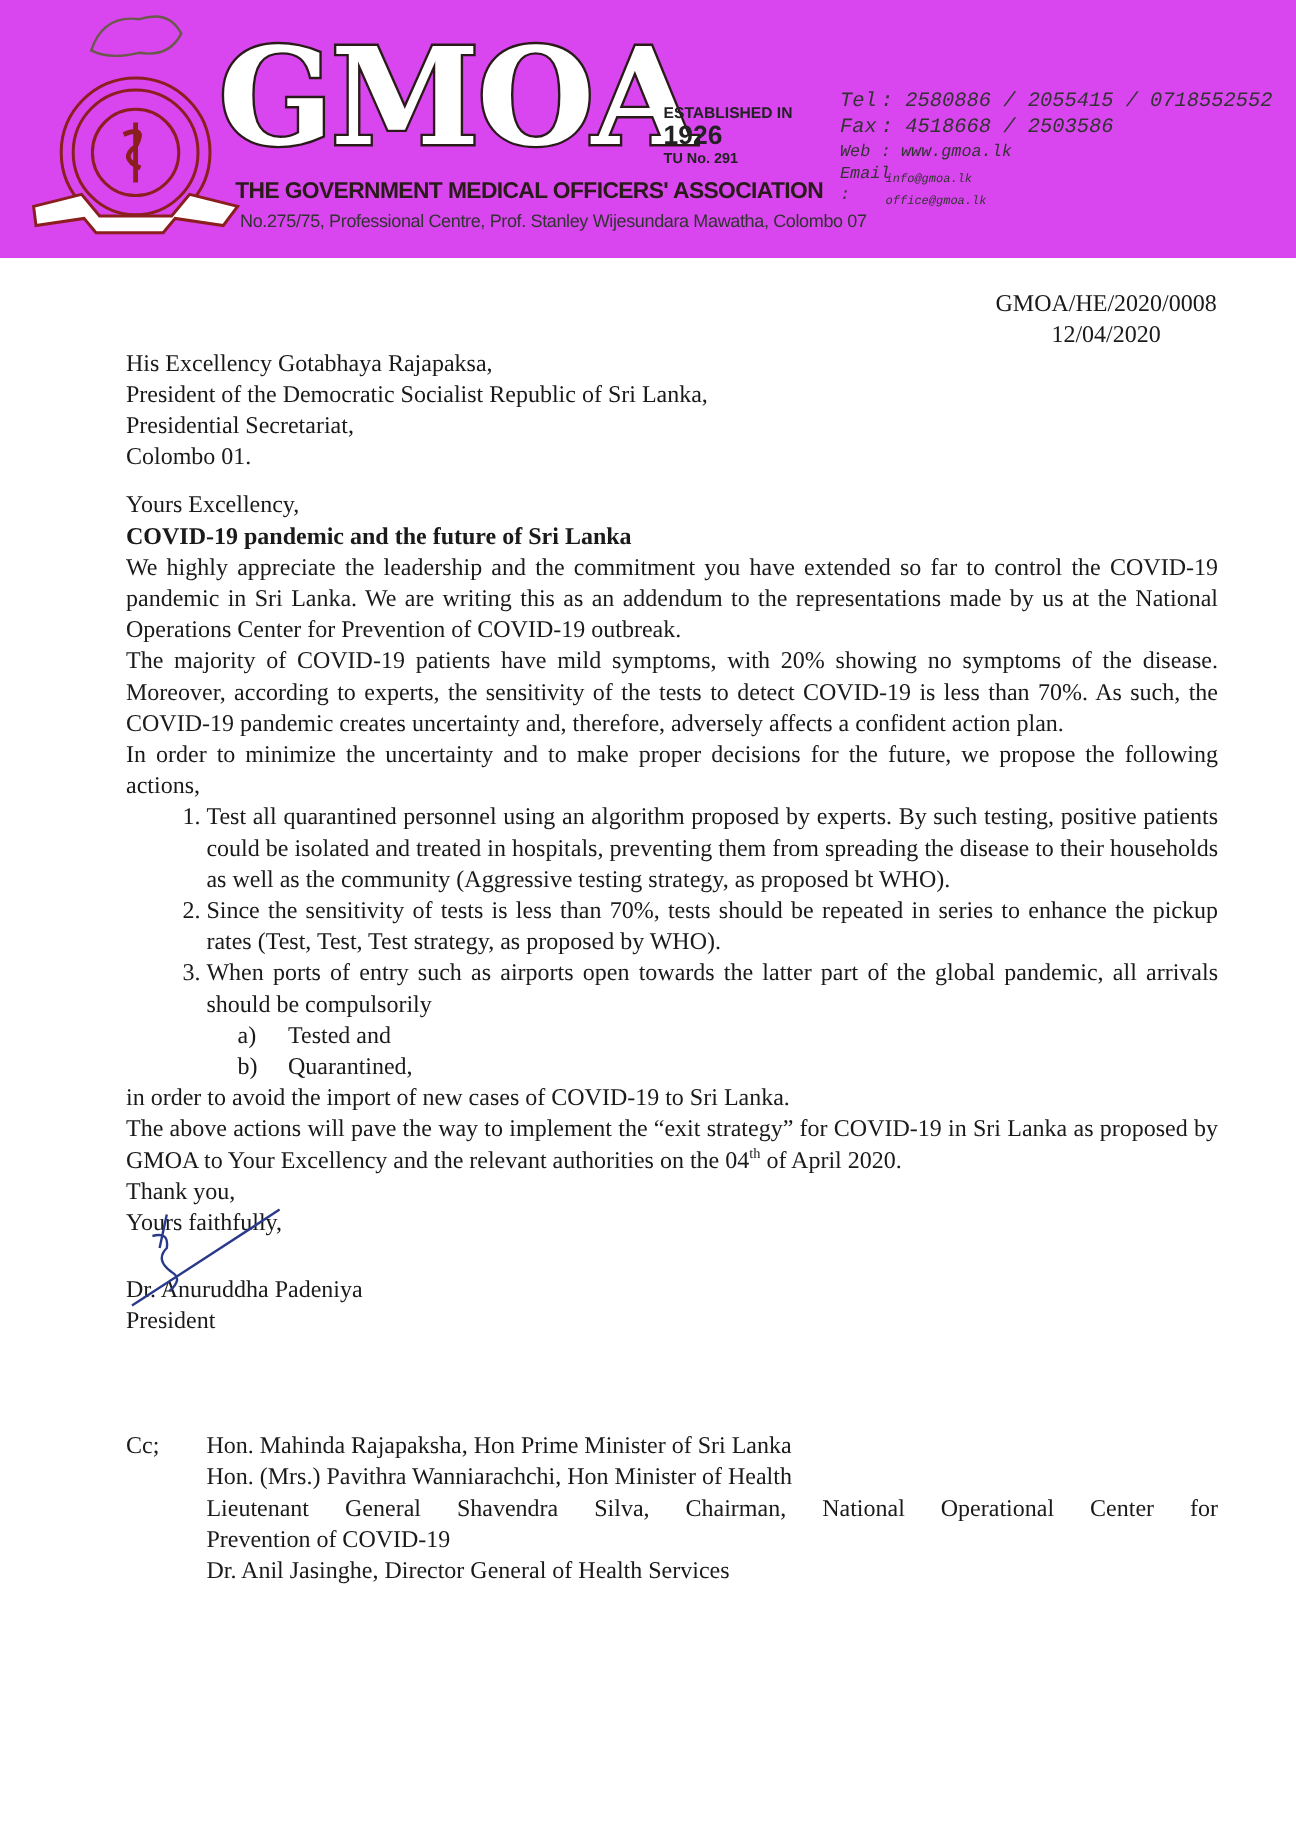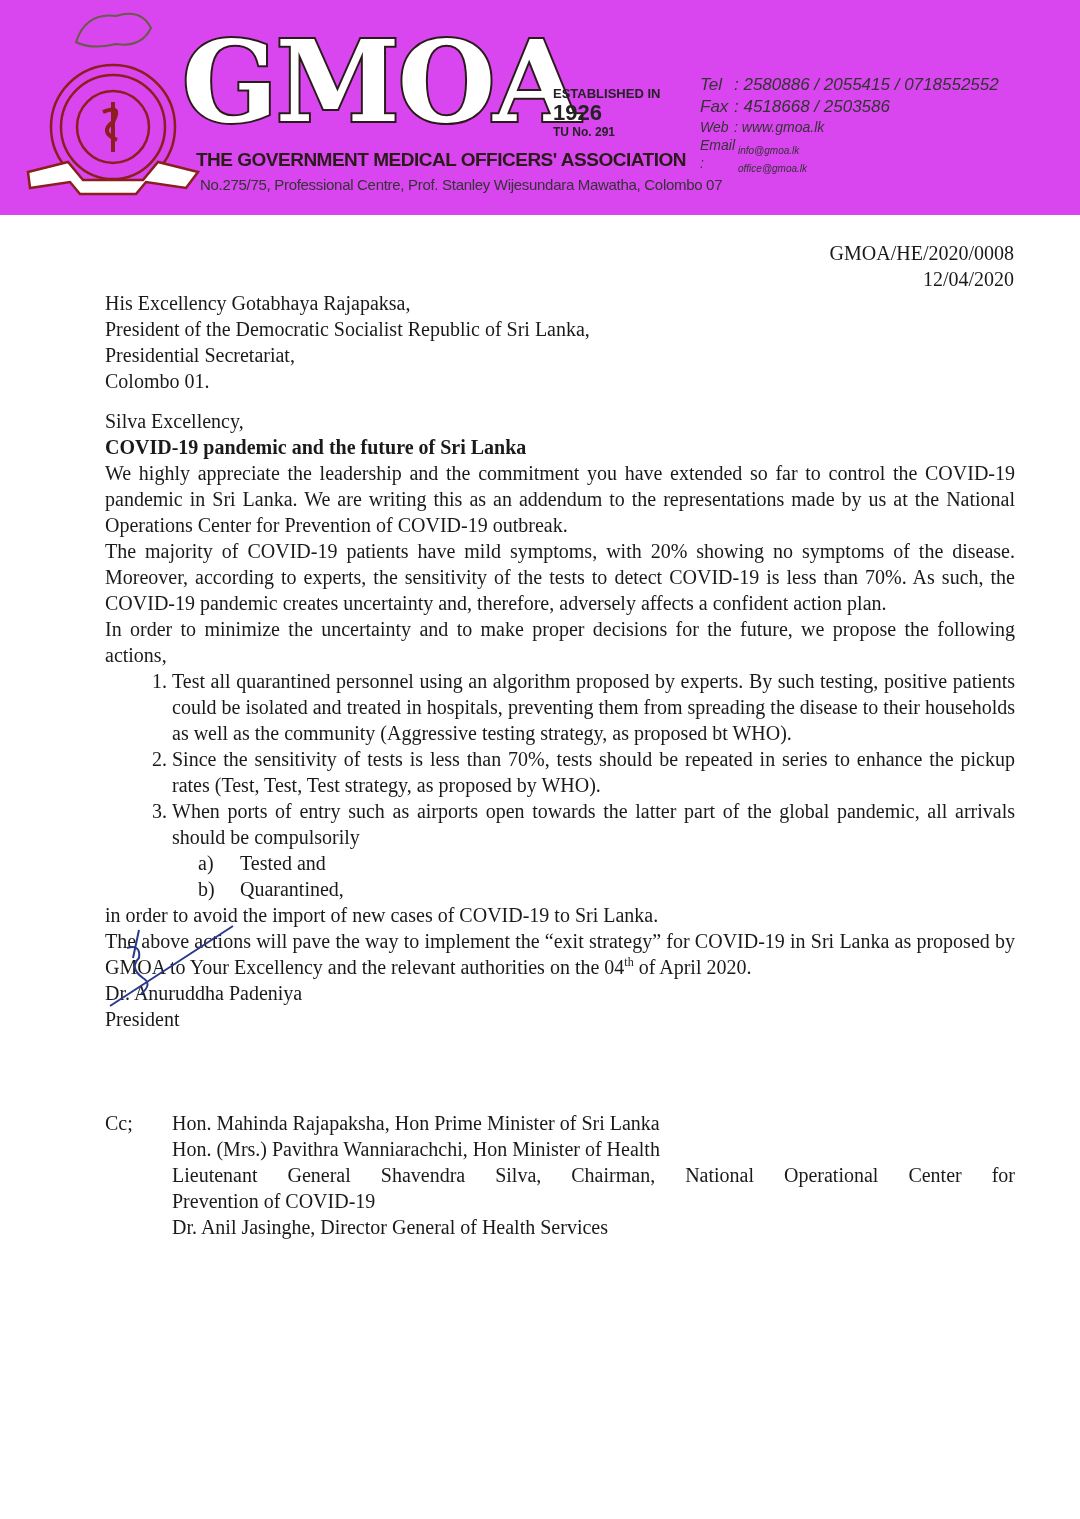--- a/index.html
+++ b/index.html
@@ -11,28 +11,28 @@
               font-size: 112px; line-height: 112px; letter-spacing: -2px; color: #ffffff;
               -webkit-text-stroke: 4px #2a1a1a; paint-order: stroke; }
   .est-block { position: absolute; left: 553px; top: 86px; font-family: "Liberation Sans", sans-serif; font-weight: bold; color: #222; }
   .est-label { font-size: 13px; }
   .est-year { font-size: 22px; line-height: 24px; }
   .est-tu { font-size: 12px; }
   .assoc-name { position: absolute; left: 196px; top: 149px; font-family: "Liberation Sans", sans-serif; font-weight: bold;
                 font-size: 19px; color: #2a1a1a; letter-spacing: -0.5px; }
   .assoc-address { position: absolute; left: 200px; top: 176px; font-family: "Liberation Sans", sans-serif;
                    font-size: 15px; color: #333; letter-spacing: -0.3px; }
-  .contact { position: absolute; left: 700px; top: 74px; font-family: Liberation Sans, sans-serif; font-style: italic; color: #333; }
+  .contact { position: absolute; left: 700px; top: 74px; font-family: Liberation Mono, monospace; font-style: italic; color: #333; }
   .contact .row { display: flex; line-height: 22px; }
   .contact .lbl { width: 34px; font-size: 17px; }
   .contact .val { font-size: 17px; }
   .contact .small .lbl, .contact .small .val { font-size: 14px; line-height: 18px; }
   .contact .email-vals { display: flex; flex-direction: column; margin-left: 4px; margin-top: 6px; font-size: 10px; line-height: 18px; }
 
-  .ref { position: absolute; right: 66px; top: 240px; text-align: right; font-size: 20px; line-height: 26px; }
+  .ref { position: absolute; right: 66px; top: 240px; text-align: center; font-size: 20px; line-height: 26px; }
   .doc { position: absolute; left: 105px; top: 290px; width: 910px; font-size: 20px; line-height: 26px; }
   .doc p { margin: 0; }
   .addr { margin-bottom: 14px; }
   .salut { margin-bottom: 14px; }
   .subject { font-weight: bold; margin-bottom: 14px; }
   .para { text-align: justify; margin-bottom: 14px; }
   ol.actions { margin: 0; padding-left: 67px; }
   ol.actions li { text-align: justify; padding-left: 0; }
   ul.sub { list-style: none; padding-left: 26px; margin: 0; }
   ul.sub li { text-align: left; }
@@ -101,38 +101,42 @@
   <div>12/04/2020</div>
 </div>
 
 <div class="doc">
   <div class="addr">
     <p>His Excellency Gotabhaya  Rajapaksa,</p>
     <p>President of the Democratic Socialist Republic of Sri Lanka,</p>
     <p>Presidential Secretariat,</p>
     <p>Colombo 01.</p>
   </div>
-  <p class="salut">Silva Excellency,</p>
+  <p class="salut">Yours Excellency,</p>
   <p class="subject">COVID-19 pandemic and the future of Sri Lanka</p>
   <p class="para">We highly appreciate the leadership and the commitment you have extended so far to control the COVID-19 pandemic in Sri Lanka. We are writing this as an addendum to the representations made by us at the National Operations Center for Prevention of COVID-19 outbreak.</p>
   <p class="para">The majority of COVID-19 patients have mild symptoms, with 20% showing no symptoms of the disease. Moreover, according to experts, the sensitivity of the tests to detect COVID-19 is less than 70%. As such, the COVID-19 pandemic creates uncertainty and, therefore, adversely affects a confident action plan.</p>
   <p class="para">In order to minimize the uncertainty and to make proper  decisions for the future, we propose the following actions,</p>
   <ol class="actions">
     <li>Test all quarantined personnel using an algorithm proposed by experts. By such testing, positive patients could be isolated and treated in hospitals, preventing them from spreading the disease to their households as well as the community (Aggressive testing strategy, as proposed bt WHO).</li>
     <li>Since the sensitivity of tests is less than 70%, tests should be repeated in series to enhance the pickup rates (Test, Test, Test strategy, as proposed by WHO).</li>
     <li>
       <span>When ports of entry such as airports open towards the latter part of the global pandemic, all arrivals should be compulsorily</span>
       <ul class="sub">
         <li><span class="sub-letter">a)</span><span>Tested and</span></li>
         <li><span class="sub-letter">b)</span><span>Quarantined,</span></li>
       </ul>
     </li>
   </ol>
   <p class="after-list">in order to avoid the import of new cases of COVID-19 to  Sri Lanka.</p>
   <p class="para"><span>The above actions will pave the way to implement the “exit strategy” for COVID-19 in Sri Lanka as proposed by GMOA to Your Excellency and the relevant authorities on the 04</span><sup>th</sup><span> of April 2020.</span></p>
+  <div class="closing">
+    <p>Thank you,</p>
+    <p>Yours faithfully,</p>
+  </div>
   <div class="sigs">
     <div class="sig sig-left">
       <svg class="sig-mark" width="140" height="90" viewBox="0 0 140 90" style="left:0;top:-62px">
         <path d="M5 88 L128 8 M28 40 l6 -28 M22 30 q14 -4 12 10 q-10 10 4 20 q10 6 -2 16" fill="none" stroke="#2a3a8a" stroke-width="2"></path>
       </svg>
       <p>Dr. Anuruddha Padeniya</p>
       <p>President</p>
     </div>
   </div>
   <div class="cc">

